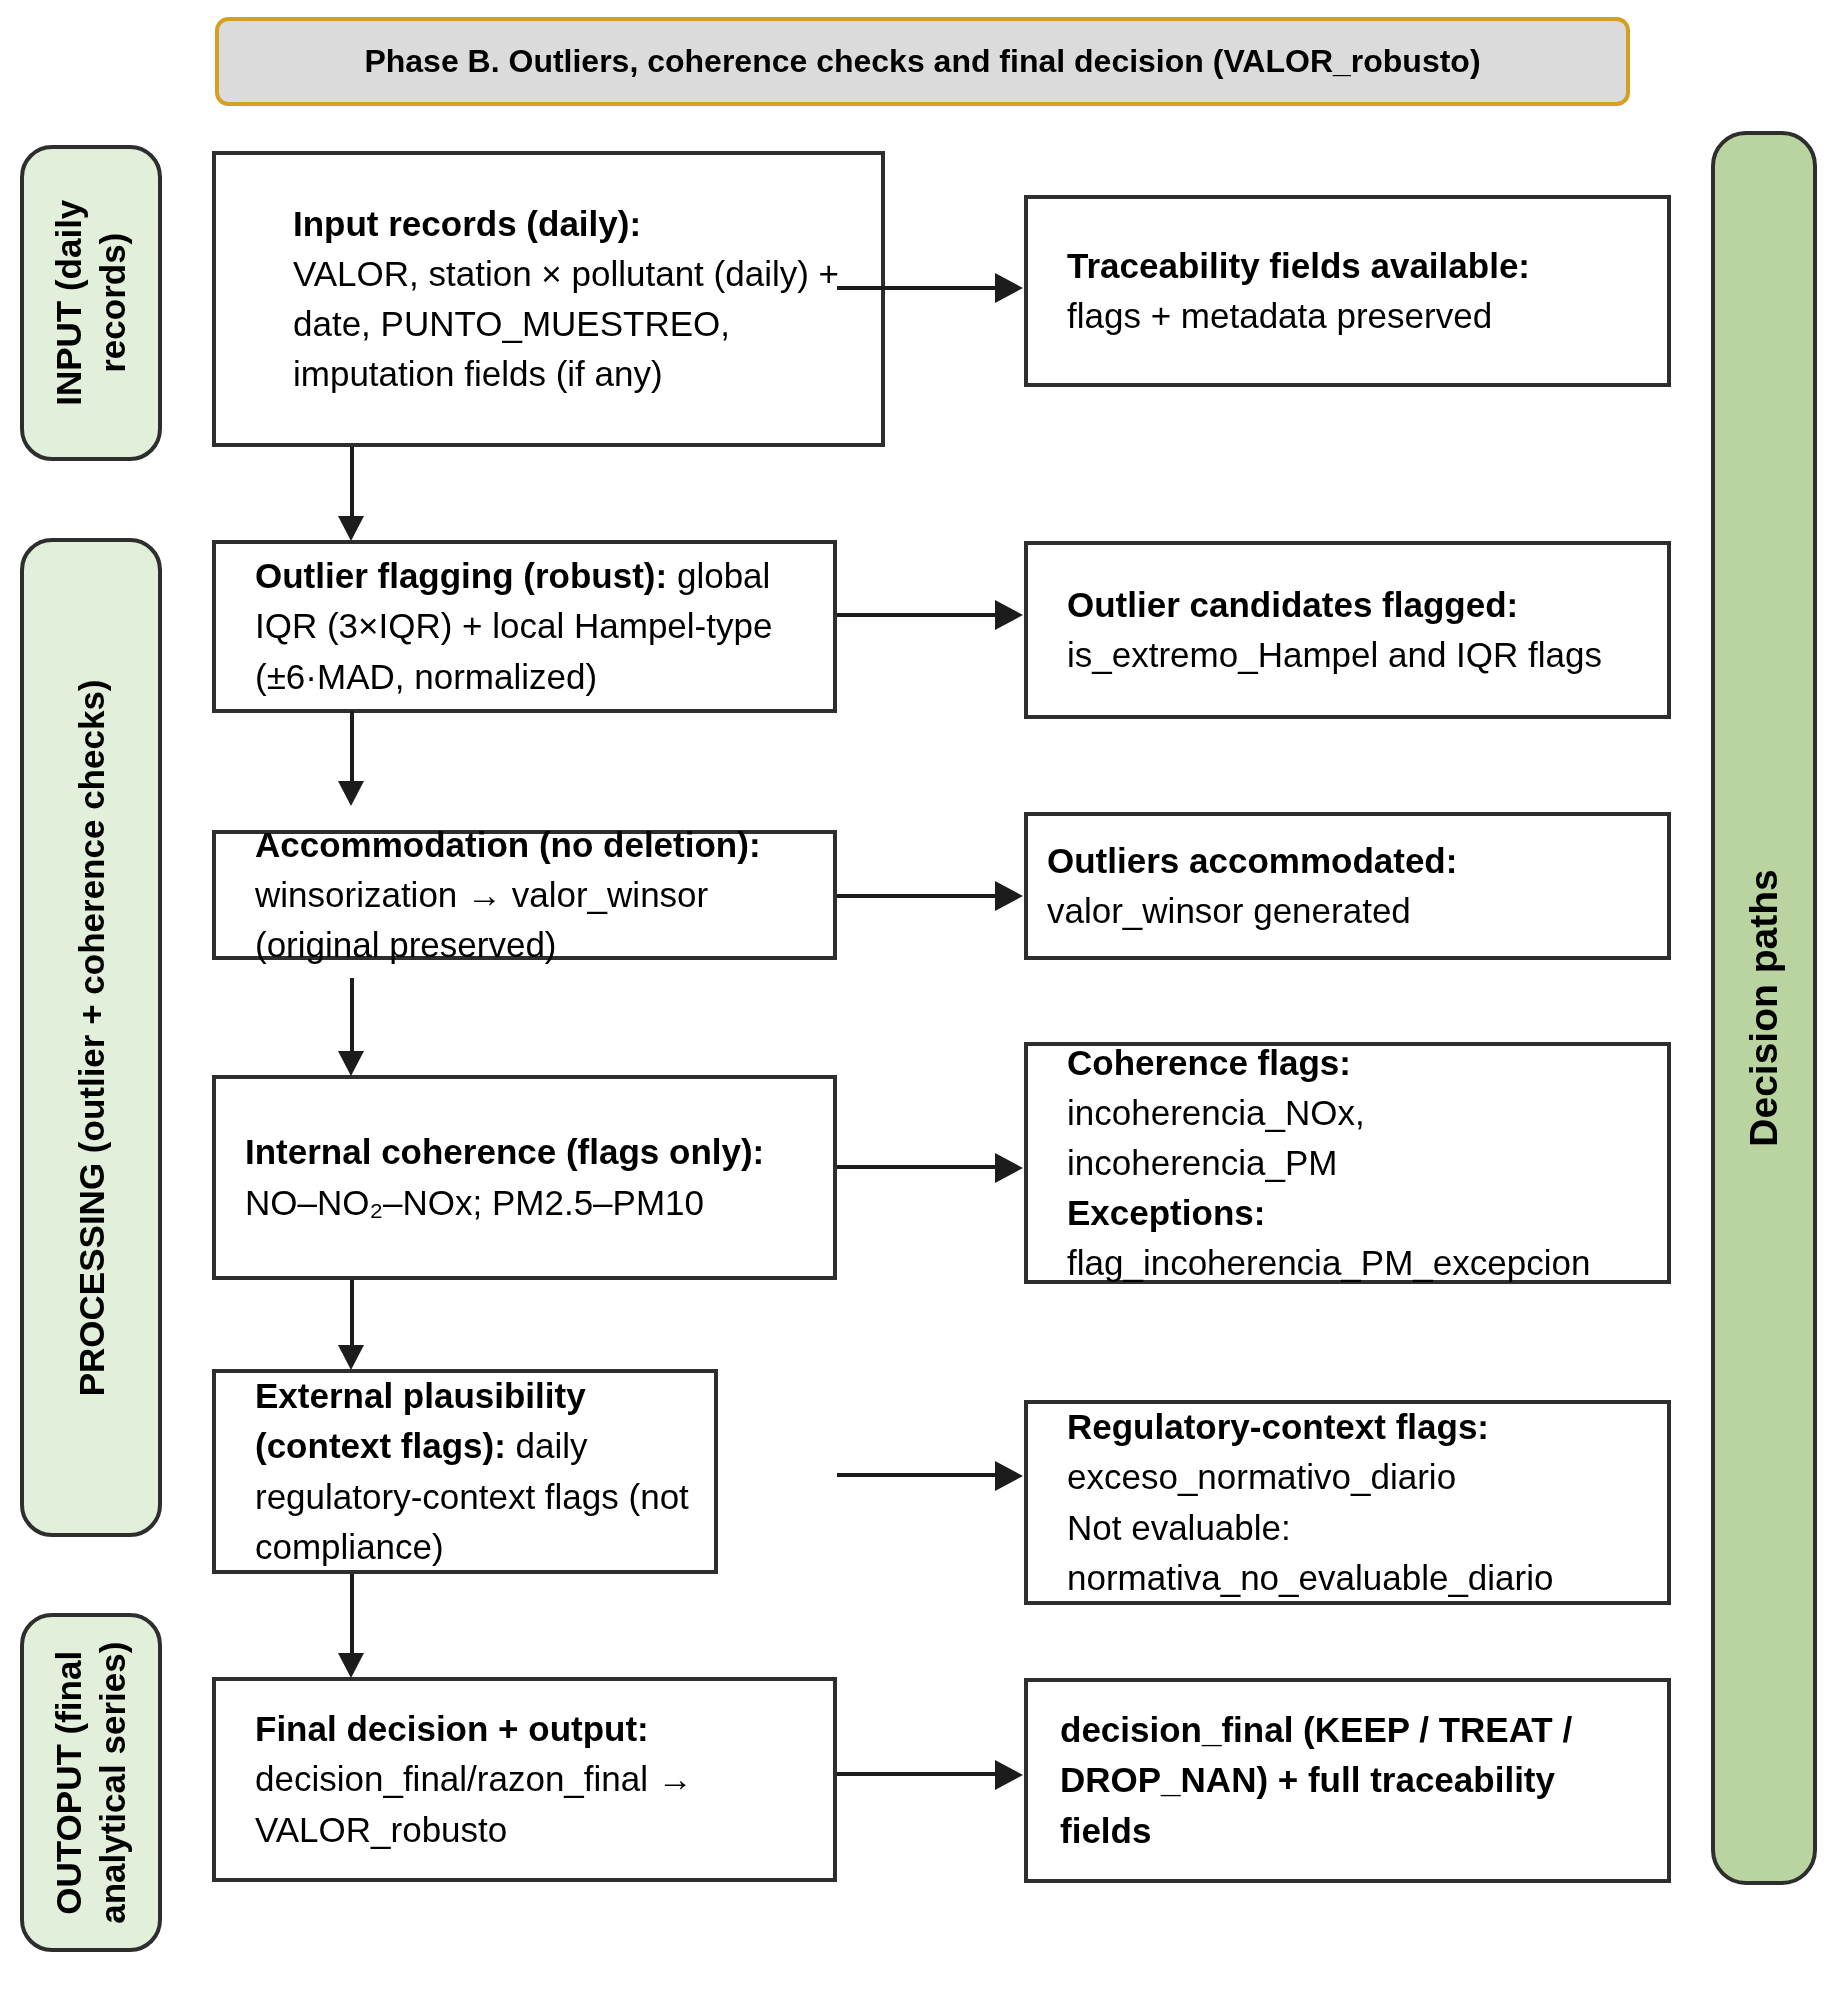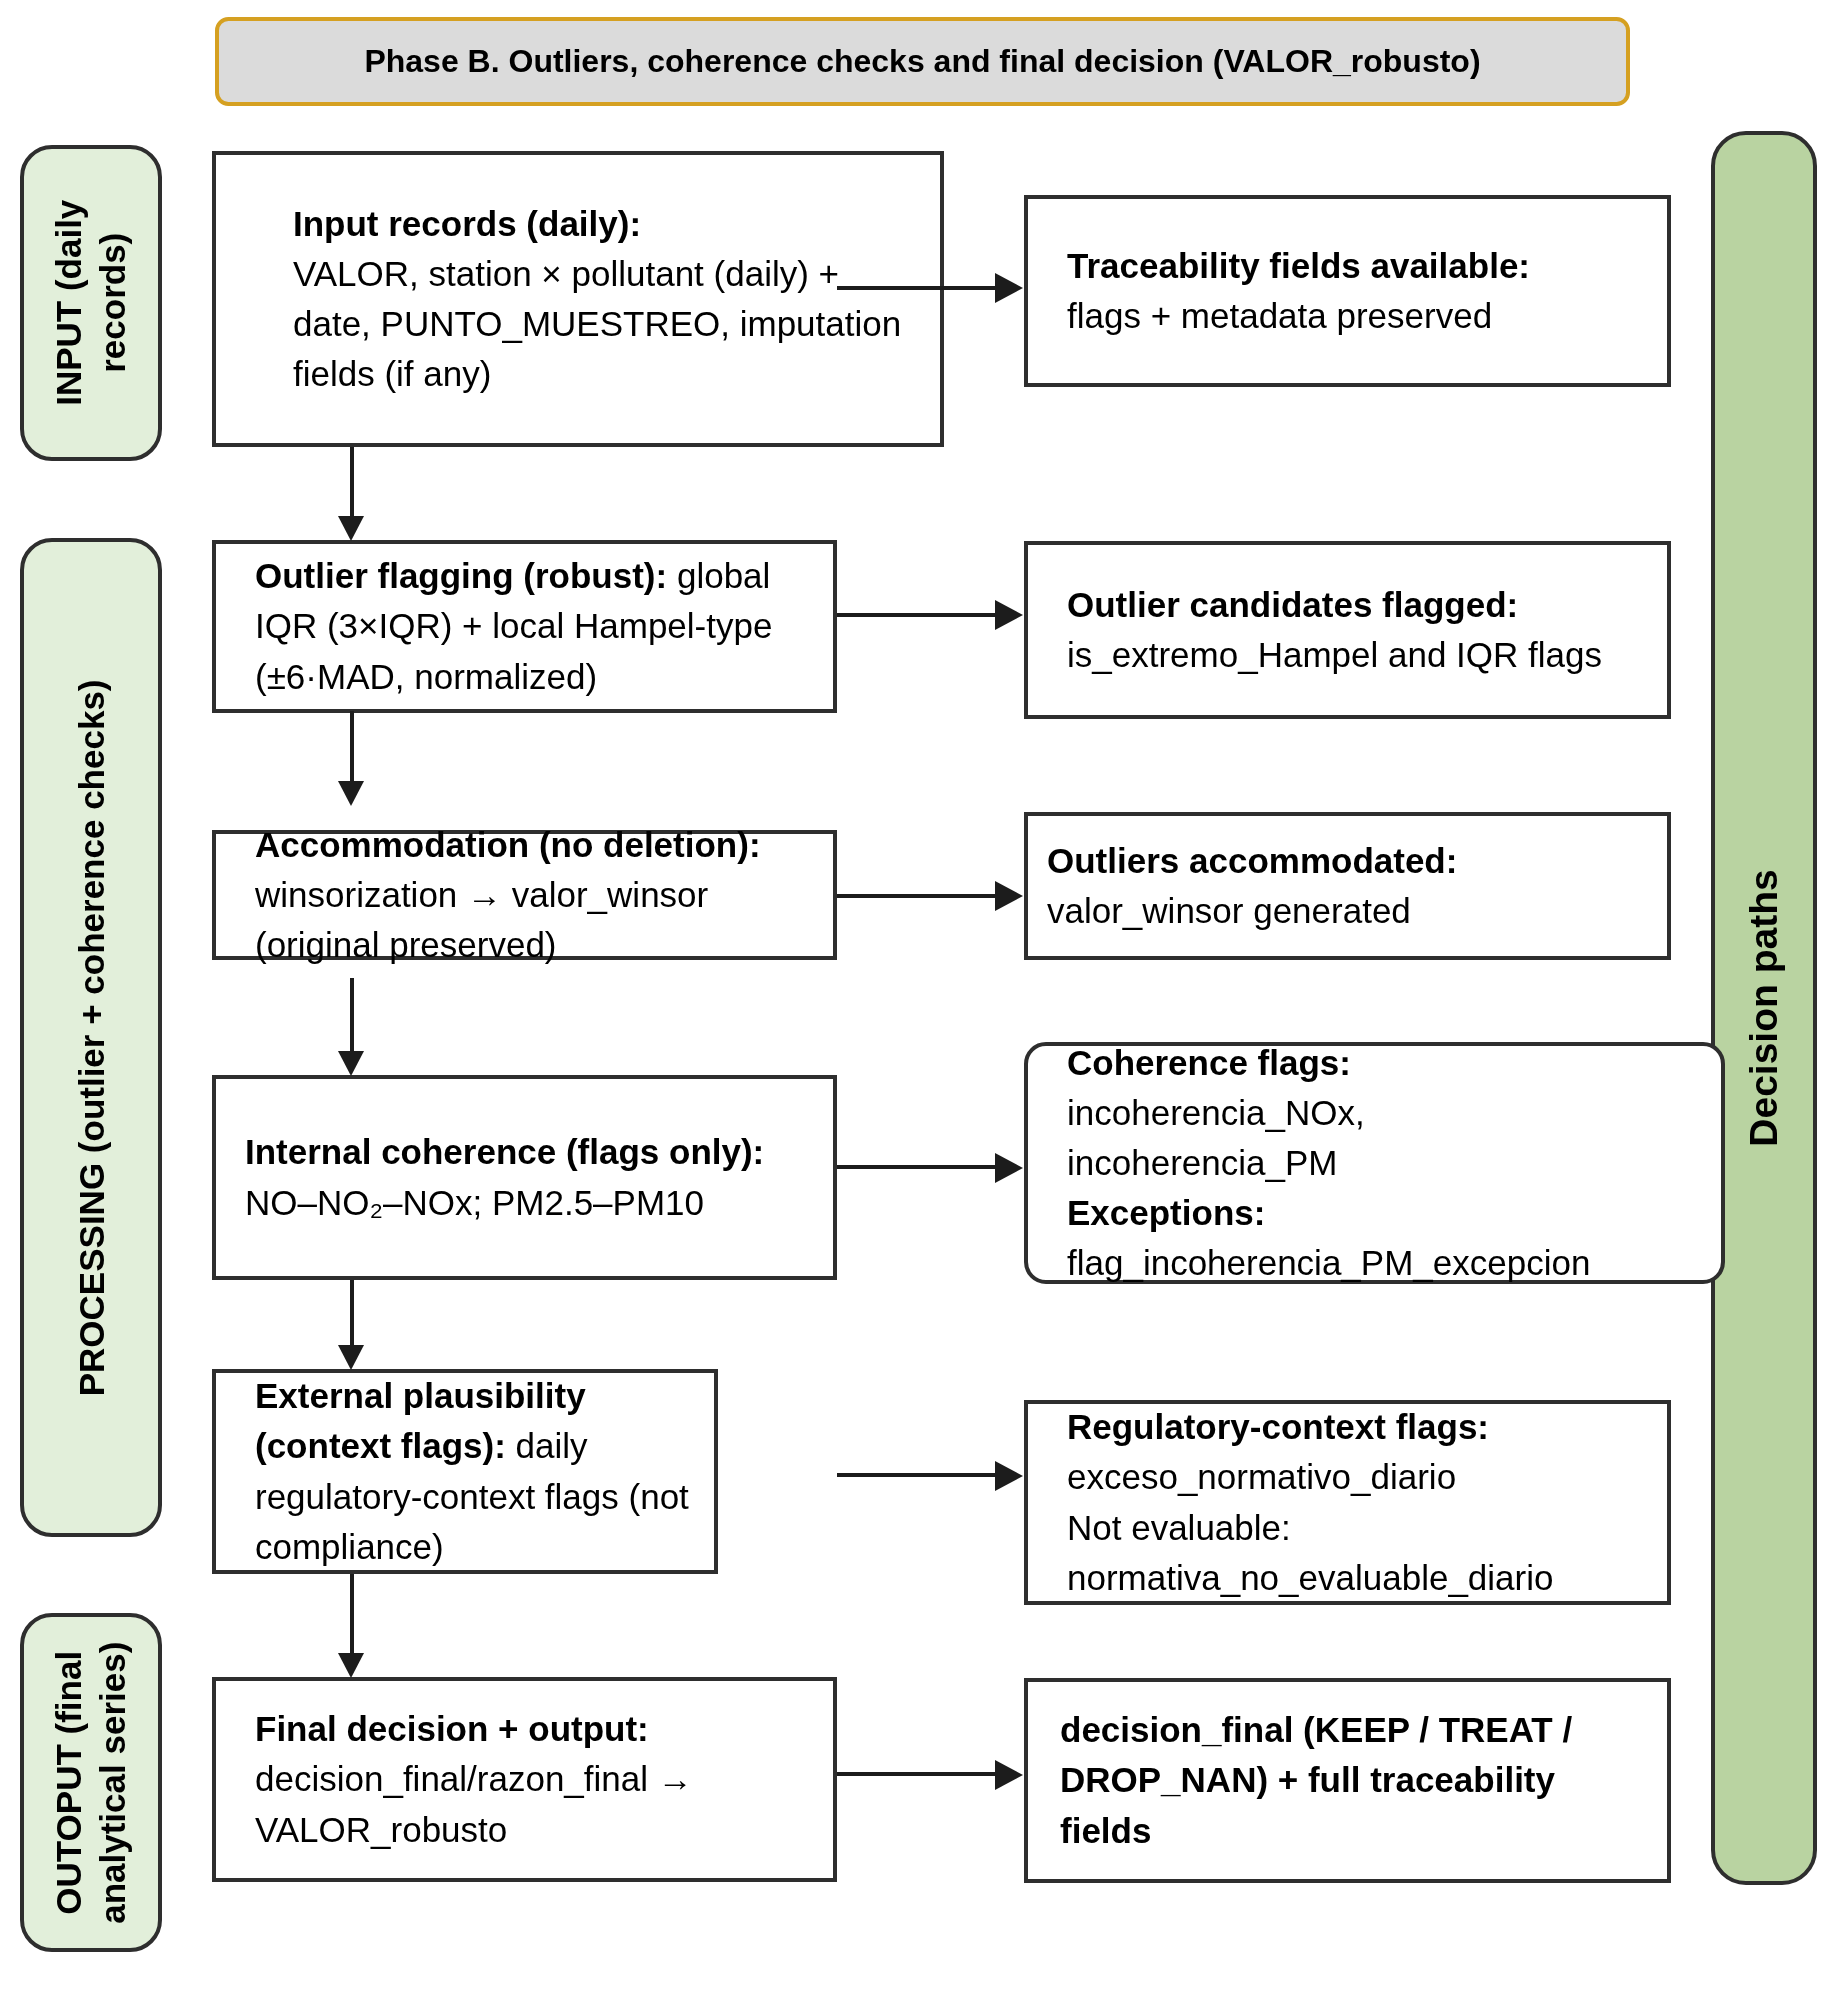--- a/index.html
+++ b/index.html
@@ -29,31 +29,31 @@
     display:flex;align-items:center;justify-content:center;}
   .decision-bar .rot{transform:rotate(-90deg);font-weight:bold;font-size:39px;white-space:nowrap;}
 
   
   .box{position:absolute;background:#ffffff;border:4px solid #2e2e2e;box-sizing:border-box;
     display:flex;flex-direction:column;justify-content:center;
     font-size:35px;line-height:1.43;padding:8px 20px 8px 39px;}
   .lead{font-weight:bold;}
   .block{display:block;}
 
-  .b1{left:212px;top:151px;width:732px;height:296px;padding-left:77px;}
+  .b1{left:212px;top:151px;width:673px;height:296px;padding-left:77px;}
   .b2{left:212px;top:540px;width:625px;height:173px;}
   .b3{left:212px;top:830px;width:625px;height:130px;}
   .b4{left:212px;top:1075px;width:625px;height:205px;padding-left:29px;}
   .b5{left:212px;top:1369px;width:506px;height:205px;}
   .b6{left:212px;top:1677px;width:625px;height:205px;}
 
   .r1{left:1024px;top:195px;width:647px;height:192px;}
   .r2{left:1024px;top:541px;width:647px;height:178px;}
   .r3{left:1024px;top:812px;width:647px;height:148px;padding-left:19px;}
-  .r4{left:1024px;top:1042px;width:701px;height:242px;border-radius:22px;}
+  .r4{left:1024px;top:1042px;width:647px;height:242px;}
   .r5{left:1024px;top:1400px;width:647px;height:205px;}
   .r6{left:1024px;top:1678px;width:647px;height:205px;font-weight:bold;padding-left:32px;}
 
   
   .vline{position:absolute;width:4px;background:#1c1c1c;left:350px;}
   .tri-down{position:absolute;width:0;height:0;left:338px;
     border-left:13.4px solid transparent;border-right:13.4px solid transparent;border-top:25.5px solid #1c1c1c;}
   .hline{position:absolute;height:4px;background:#1c1c1c;left:837px;width:159px;}
   .tri-right{position:absolute;width:0;height:0;left:995px;
     border-top:15px solid transparent;border-bottom:15px solid transparent;border-left:28px solid #1c1c1c;}

